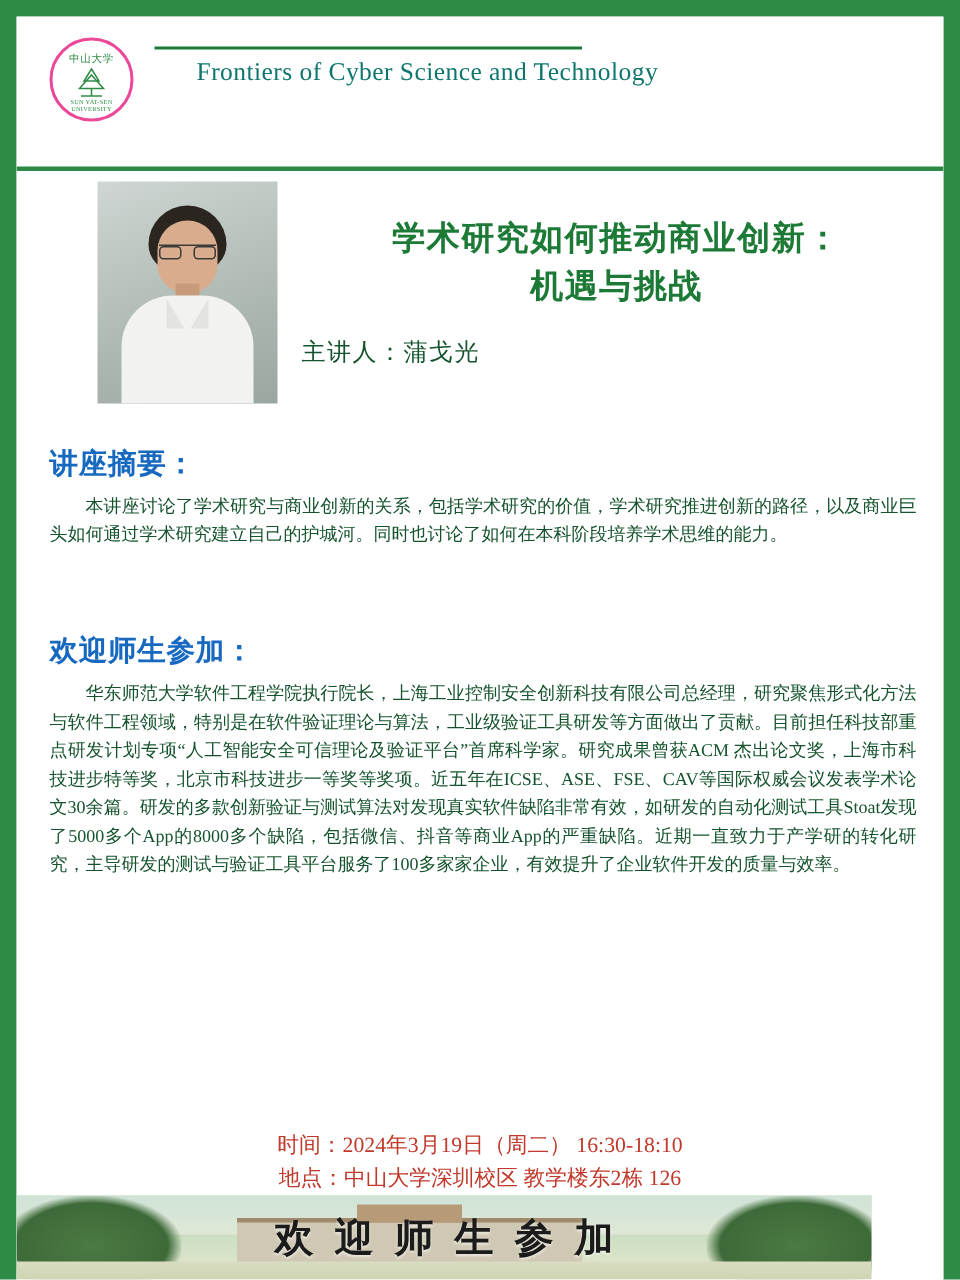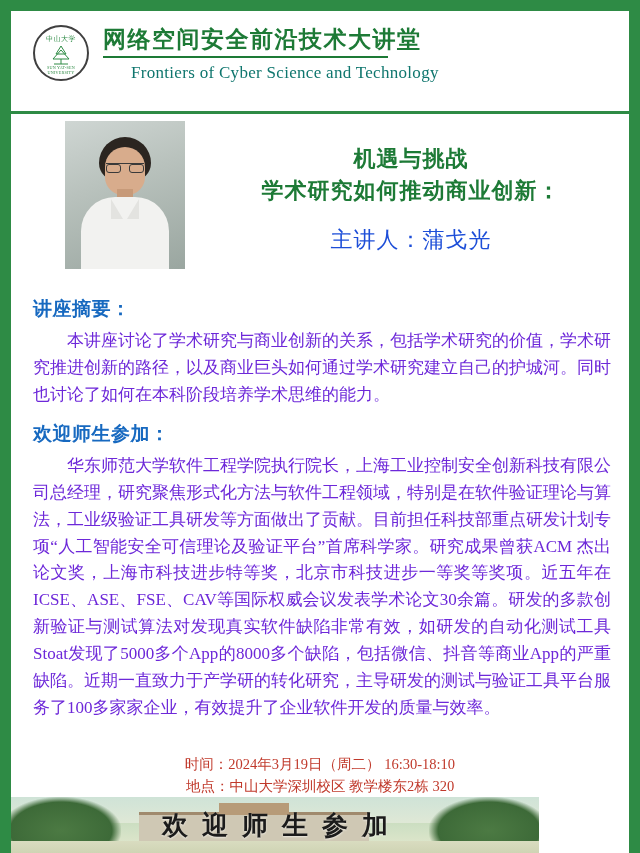--- a/index.html
+++ b/index.html
@@ -44,21 +44,21 @@
     position: absolute;
     left: 22px;
     top: 14px;
     width: 60px;
     height: 60px;
   }
   .logo-circle {
     width: 56px;
     height: 56px;
     border-radius: 50%;
-    border: 2px solid #404040;
+    border: 2px solid #ec4899;
     box-sizing: border-box;
     position: relative;
     background: #ffffff;
   }
   .logo-inner-text {
     position: absolute;
     top: 7px;
     left: 0;
     width: 100%;
     text-align: center;
@@ -209,44 +209,43 @@
     color: #1d7a36;
     line-height: 1.45;
     letter-spacing: 1px;
     font-family: "Liberation Serif", serif;
   }
   .speaker-line {
     position: absolute;
     left: 190px;
     top: 104px;
     width: 420px;
-    text-align: center;
-    font-size: 22px;
-    color: #1d4ed8;
+    font-size: 16px;
+    color: #14532d;
     letter-spacing: 1px;
     font-family: "Liberation Serif", serif;
   }
 
   
   .section {
     position: absolute;
     left: 22px;
     width: 578px;
   }
   .section-heading {
     font-size: 19px;
     font-weight: bold;
     color: #1769c0;
     letter-spacing: 0.5px;
     font-family: "Liberation Serif", serif;
     margin-bottom: 6px;
   }
   .section-body {
-    font-size: 17px;
-    color: #6d28d9;
+    font-size: 12px;
+    color: #14532d;
     line-height: 1.58;
     text-align: justify;
     text-indent: 2em;
     font-family: "Liberation Serif", serif;
   }
   #abstract-section { top: 285px; }
   #bio-section { top: 410px; }
 
   
   .footer-info {
@@ -260,21 +259,21 @@
     line-height: 1.55;
     font-family: "Liberation Serif", serif;
   }
   .footer-info .row span.label { }
 
   
   .banner {
     position: absolute;
     left: 0;
     bottom: 0;
-    width: 528px;
+    width: 570px;
     height: 56px;
     overflow: hidden;
     background: linear-gradient(180deg,#b9d4b0 0%, #cfe0c4 55%, #e6e9cf 100%);
   }
   .banner .sky {
     position: absolute;
     left: 0; top: 0; width: 100%; height: 26px;
     background: linear-gradient(180deg,#cfe3d7 0%, #dfe8d6 100%);
   }
   .banner .building {
@@ -338,21 +337,20 @@
             <path d="M13 1 L18 9 L8 9 Z" fill="none" stroke="#2e8b45" stroke-width="1"></path>
             <path d="M13 5 L21 14 L5 14 Z" fill="none" stroke="#2e8b45" stroke-width="1"></path>
             <line x1="13" y1="14" x2="13" y2="19" stroke="#2e8b45" stroke-width="1"></line>
             <line x1="6" y1="19" x2="20" y2="19" stroke="#2e8b45" stroke-width="1"></line>
           </svg>
           <div class="logo-bottom-text">SUN YAT-SEN UNIVERSITY</div>
         </div>
       </div>
 
       <div class="title-block">
-        <div class="main-title-cn">网络空间安全前沿技术大讲堂</div>
         <div class="title-underline"></div>
         <div class="main-title-en">Frontiers of Cyber Science and Technology</div>
       </div>
     </div>
 
     <div class="green-rule"></div>
 
     <div class="speaker-area">
       <div class="portrait">
         <div class="hair"></div>
@@ -361,42 +359,42 @@
           <div class="glass-l"></div>
           <div class="glass-r"></div>
         </div>
         <div class="neck"></div>
         <div class="shirt"></div>
         <div class="collar-l"></div>
         <div class="collar-r"></div>
       </div>
 
       <div class="talk-title">
+        <div>学术研究如何推动商业创新：</div>
         <div>机遇与挑战</div>
-        <div>学术研究如何推动商业创新：</div>
       </div>
       <div class="speaker-line">主讲人：蒲戈光</div>
     </div>
 
     <div class="section" id="abstract-section">
       <div class="section-heading">讲座摘要：</div>
       <div class="section-body">本讲座讨论了学术研究与商业创新的关系，包括学术研究的价值，学术研究推进创新的路径，以及商业巨头如何通过学术研究建立自己的护城河。同时也讨论了如何在本科阶段培养学术思维的能力。</div>
     </div>
 
     <div class="section" id="bio-section">
       <div class="section-heading">欢迎师生参加：</div>
       <div class="section-body">华东师范大学软件工程学院执行院长，上海工业控制安全创新科技有限公司总经理，研究聚焦形式化方法与软件工程领域，特别是在软件验证理论与算法，工业级验证工具研发等方面做出了贡献。目前担任科技部重点研发计划专项“人工智能安全可信理论及验证平台”首席科学家。研究成果曾获ACM 杰出论文奖，上海市科技进步特等奖，北京市科技进步一等奖等奖项。近五年在ICSE、ASE、FSE、CAV等国际权威会议发表学术论文30余篇。研发的多款创新验证与测试算法对发现真实软件缺陷非常有效，如研发的自动化测试工具Stoat发现了5000多个App的8000多个缺陷，包括微信、抖音等商业App的严重缺陷。近期一直致力于产学研的转化研究，主导研发的测试与验证工具平台服务了100多家家企业，有效提升了企业软件开发的质量与效率。</div>
     </div>
 
     <div class="footer-info">
       <div class="row">
         <span class="label">时间：</span><span>2024年3月19日（周二） 16:30-18:10</span>
       </div>
       <div class="row">
-        <span class="label">地点：</span><span>中山大学深圳校区 教学楼东2栋 320</span>
+        <span class="label">地点：</span><span>中山大学深圳校区 教学楼东2栋 126</span>
       </div>
     </div>
 
     <div class="banner">
       <div class="sky"></div>
       <div class="building"></div>
       <div class="tree-l"></div>
       <div class="tree-r"></div>
       <div class="ground"></div>
       <div class="banner-text">欢迎师生参加</div>

